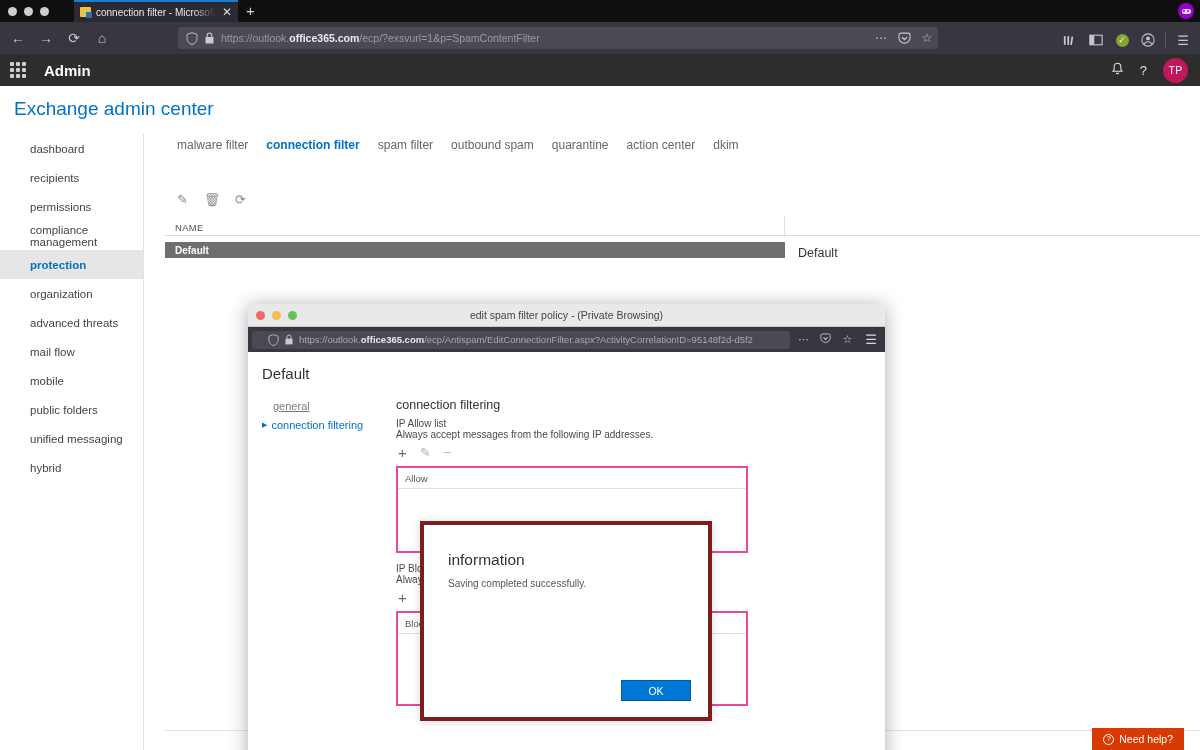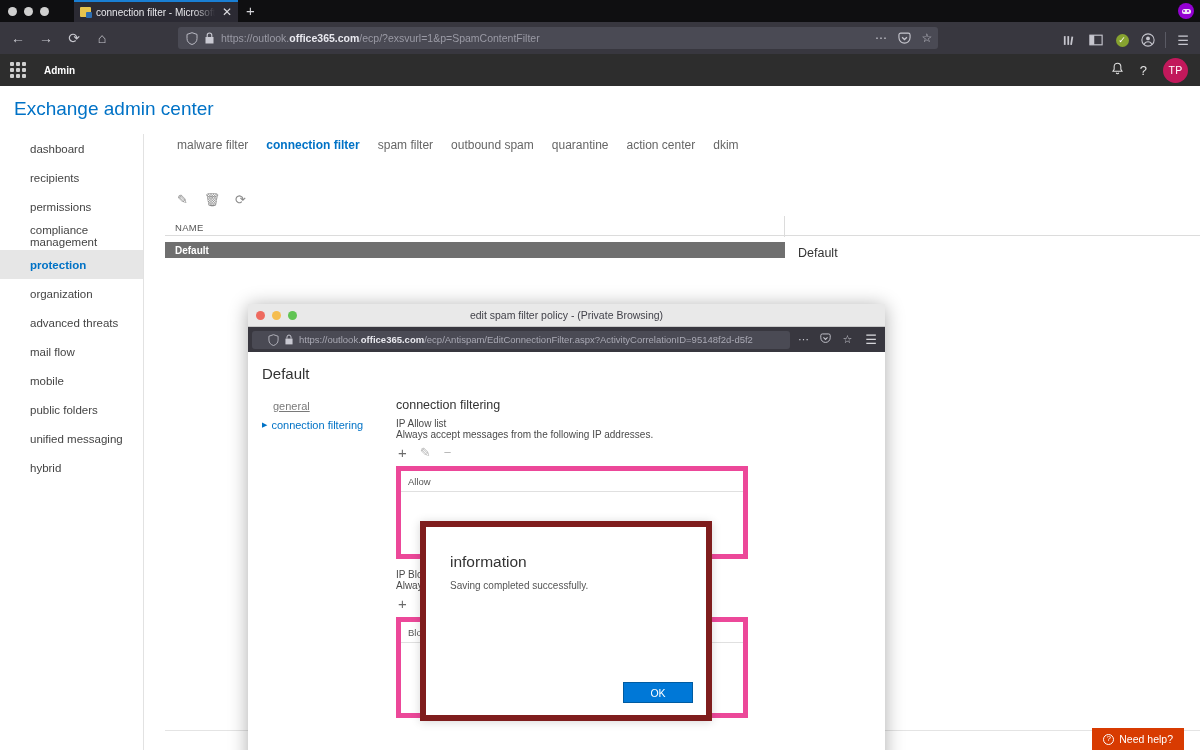--- a/index.html
+++ b/index.html
@@ -94,21 +94,21 @@
   
   .suitebar {
     position: absolute; left: 0; top: 54px; width: 1200px; height: 32px;
     background: #2d2d2d; display: flex; align-items: center;
   }
   .waffle {
     width: 16px; height: 16px; margin-left: 10px; display: grid;
     grid-template-columns: repeat(3, 1fr); grid-template-rows: repeat(3, 1fr); gap: 2px;
   }
   .waffle i { display: block; background: #cfcfcf; border-radius: 1px; }
-  .suite-title { color: #ffffff; font-size: 10px; margin-left: 18px; font-weight: bold; }
+  .suite-title { color: #ffffff; font-size: 15px; margin-left: 18px; font-weight: bold; }
   .suite-right { margin-left: auto; display: flex; align-items: center; gap: 16px; padding-right: 12px; }
   .suite-icon { color: #e3e3e3; font-size: 13px; }
   .avatar {
     width: 25px; height: 25px; border-radius: 50%; background: #c2185b;
     color: #fff; font-size: 10.5px; display: flex; align-items: center; justify-content: center;
     letter-spacing: .3px;
   }
 
   
   .eac-title {
@@ -193,37 +193,37 @@
   .pop-nav-item .caret { font-size: 7px; margin-right: 4px; color: #0072c6; }
   .pop-nav-item.plain { padding-left: 11px; text-decoration: underline; }
 
   .pop-content { position: absolute; left: 148px; top: 46px; right: 10px; }
   .sec-title { font-size: 12.5px; color: #333; margin-bottom: 6px; }
   .sec-label { font-size: 10px; color: #4a4a4a; }
   .sec-desc { font-size: 10px; color: #4a4a4a; margin-bottom: 4px; }
   .mini-tools { display: flex; gap: 13px; align-items: center; margin: 5px 0 6px 2px; }
   .mini-tools span { font-size: 15px; color: #6b6b6b; line-height: 1; }
   .mini-tools span.dim { color: #b4b4b4; font-size: 13px; }
-  .listbox { border: 5px solid #ec4899; width: 352px; }
+  .listbox { border: 2px solid #ec4899; width: 352px; }
   .listbox-head {
     height: 21px; border-bottom: 1px solid #e0e0e0; font-size: 9.5px;
     color: #555; display: flex; align-items: center; padding-left: 7px;
   }
   .listbox-body { height: 62px; background: #fff; }
   .listbox-body.tall { height: 70px; }
 
   .safelist-row { position: absolute; left: 150px; top: 434px; display: flex; align-items: center; gap: 18px; justify-content: center; }
   .cbx { width: 11px; height: 11px; border: 1px solid #b5b5b5; background: #fff; display: block; }
   .safelist-row label { font-size: 10.5px; color: #444; }
 
   
   .modal-overlay { position: absolute; left: 0; top: 0; right: 0; bottom: 0; }
   .modal {
     position: absolute; left: 172px; top: 169px; width: 292px; height: 200px;
-    background: #fff; border: 6px solid #7f1d1d; box-shadow: 0 1px 9px rgba(0,0,0,.16);
+    background: #fff; border: 4px solid #7f1d1d; box-shadow: 0 1px 9px rgba(0,0,0,.16);
   }
   .modal-title { position: absolute; left: 24px; top: 26px; font-size: 15.5px; color: #333; }
   .modal-text { position: absolute; left: 24px; top: 53px; font-size: 10px; color: #555; }
   .modal-ok {
     position: absolute; left: 197px; top: 155px; width: 70px; height: 21px;
     background: #0078d7; color: #fff; font-size: 10.5px;
     display: flex; align-items: center; justify-content: center;
     border: 1px solid #005ba1; cursor: pointer;
   }
 </style>

